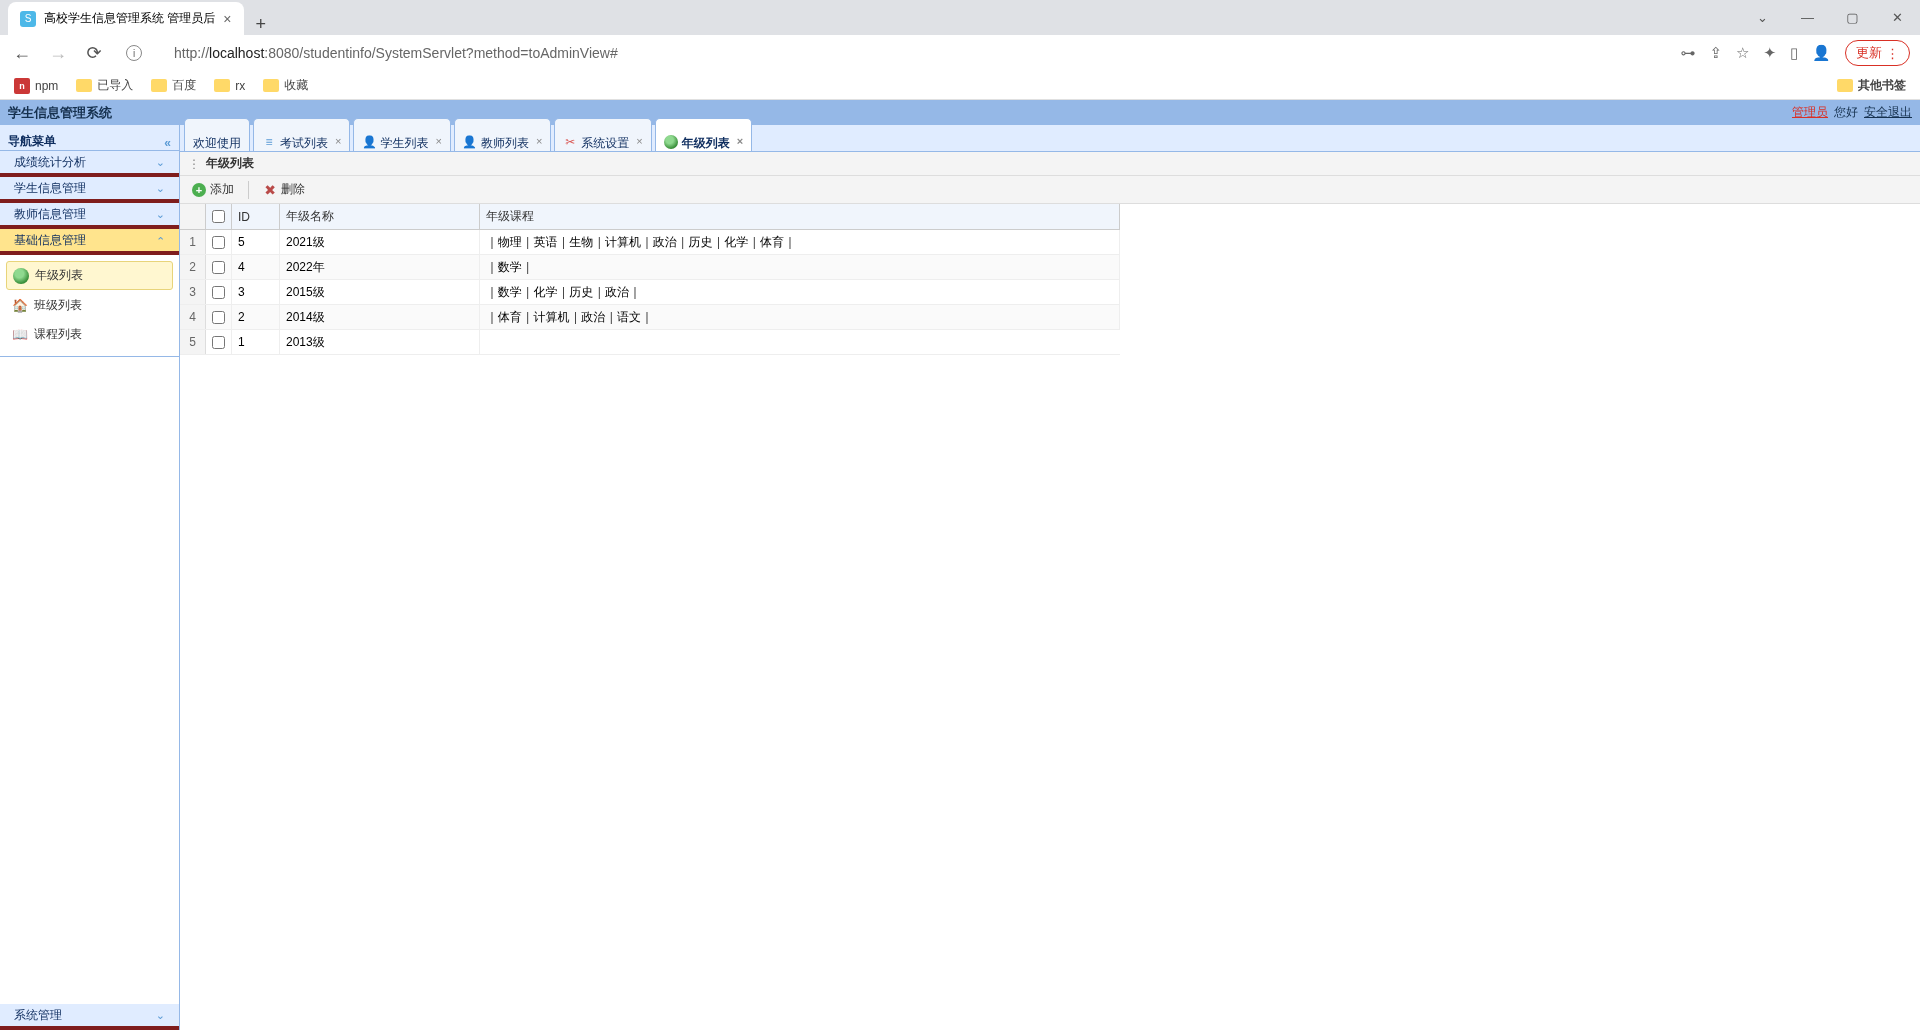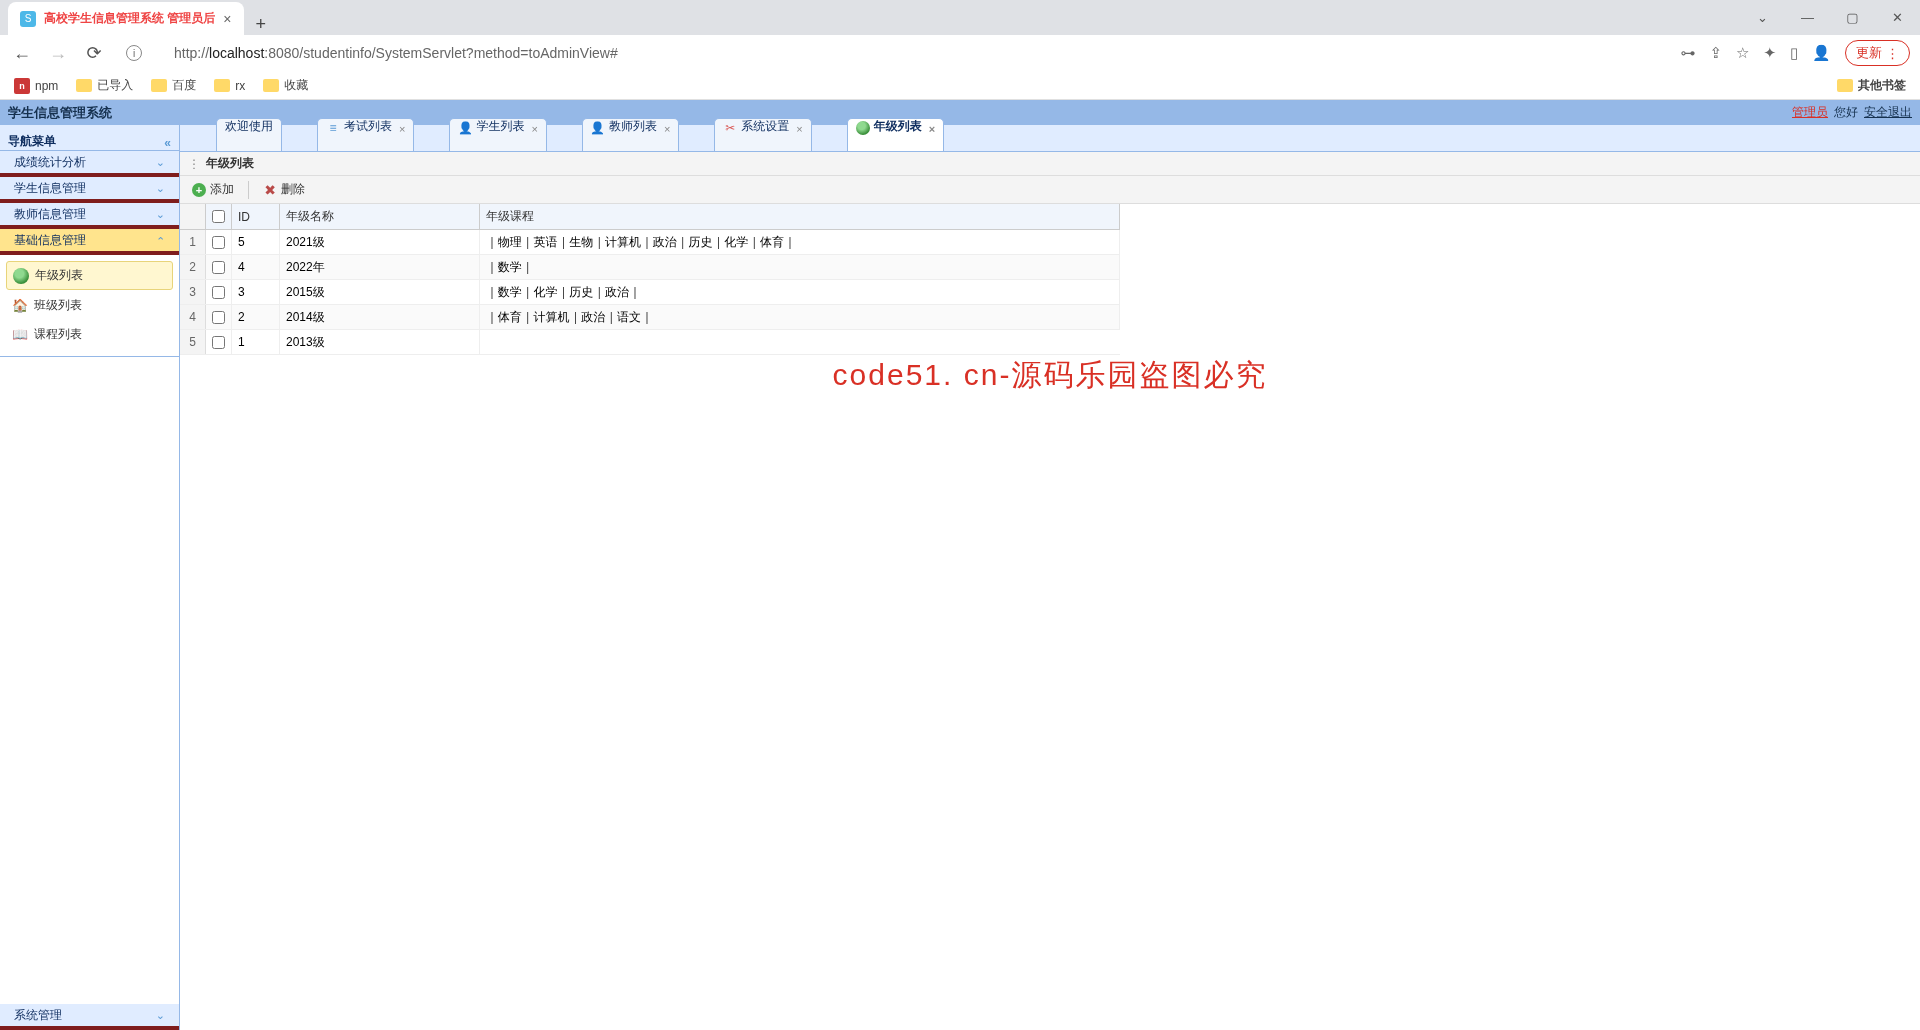--- a/index.html
+++ b/index.html
@@ -3,21 +3,21 @@
 <meta charset="utf-8">
 <style>
 * { margin: 0; padding: 0; box-sizing: border-box; }
 body { font-family: "Microsoft YaHei", Arial, sans-serif; font-size: 12px; background: #fff; overflow: hidden; }
 
 
 .browser-chrome { height: 100px; background: #fff; border-bottom: 1px solid #e0e0e0; }
 .tab-bar { height: 35px; background: #dfe1e5; display: flex; align-items: flex-end; padding-left: 8px; }
 .browser-tab { background: #fff; height: 33px; display: flex; align-items: center; padding: 0 12px; border-radius: 8px 8px 0 0; min-width: 230px; gap: 8px; }
 .browser-tab .favicon { width: 16px; height: 16px; background: #4db8e8; border-radius: 3px; display: flex; align-items: center; justify-content: center; color: #fff; font-size: 10px; }
-.browser-tab .tab-title { flex: 1; overflow: hidden; text-overflow: ellipsis; white-space: nowrap; color: #ef4444; font-weight: bold; }
+.browser-tab .tab-title { flex: 1; overflow: hidden; text-overflow: ellipsis; white-space: nowrap; color: #000000; }
 .browser-tab .tab-close { color: #666; cursor: pointer; font-size: 14px; }
 .new-tab { padding: 0 12px; color: #444; font-size: 18px; cursor: pointer; }
 .window-controls { position: absolute; right: 0; top: 0; display: flex; height: 35px; align-items: center; }
 .window-controls span { width: 45px; text-align: center; color: #555; cursor: pointer; font-size: 13px; }
 
 .address-bar { height: 36px; display: flex; align-items: center; padding: 0 10px; gap: 12px; }
 .nav-btn { color: #555; font-size: 18px; cursor: pointer; width: 24px; text-align: center; }
 .nav-btn.disabled { color: #bbb; }
 .url-bar { flex: 1; display: flex; align-items: center; gap: 8px; padding: 0 8px; height: 28px; border-radius: 14px; }
 .url-bar .info-icon { width: 16px; height: 16px; border: 1px solid #888; border-radius: 50%; display: flex; align-items: center; justify-content: center; font-size: 10px; color: #666; }
@@ -54,21 +54,21 @@
 .sub-item { display: flex; align-items: center; gap: 6px; padding: 5px 6px; cursor: pointer; color: #333; border-radius: 3px; margin-bottom: 2px; }
 .sub-item.selected { background: #fff7d0; border: 1px solid #e8d47a; }
 .sub-item .si-icon { width: 16px; height: 16px; display: flex; align-items: center; justify-content: center; font-size: 13px; }
 .spacer { flex: 1; background: #fff; }
 
 
 .content { flex: 1; display: flex; flex-direction: column; background: #fff; position: relative; }
 
 
 .tabs { height: 27px; background: #e0ecff; border-bottom: 1px solid #95b8e7; display: flex; align-items: flex-end; padding-left: 4px; gap: 3px; }
-.tab { height: 24px; background: #fff; border: 1px solid #95b8e7; border-bottom: none; border-radius: 5px 5px 0 0; display: flex; align-items: flex-end; padding: 16px 8px; gap: 4px; color: #0e2d5f; cursor: pointer; font-size: 12px; margin-left: 32px; }
+.tab { height: 24px; background: #fff; border: 1px solid #95b8e7; border-bottom: none; border-radius: 5px 5px 0 0; display: flex; align-items: flex-start; padding: 16px 8px; gap: 4px; color: #0e2d5f; cursor: pointer; font-size: 12px; }
 .tab.active { background: #fff; font-weight: bold; }
 .tab:not(.active) { background: #f0f5fc; }
 .tab .tab-close-x { color: #888; font-size: 11px; margin-left: 3px; }
 .tab-icon { width: 14px; height: 14px; display: inline-flex; align-items: center; justify-content: center; font-size: 12px; }
 
 
 .panel-title { height: 24px; background: #f4f4f4; border-bottom: 1px solid #ddd; display: flex; align-items: center; padding: 0 8px; gap: 6px; color: #333; font-weight: bold; }
 .panel-title::before { content: "⋮"; color: #888; font-weight: normal; }
 
 
@@ -327,15 +327,14 @@
             <div class="dg-cell col-rownum">5</div>
             <div class="dg-cell col-check">
               <input type="checkbox" style="">
             </div>
             <div class="dg-cell col-id">1</div>
             <div class="dg-cell col-name">2013级</div>
           </div>
         </div>
     </div>
 
-    <div class="watermark">code51. cn-源码乐园盗图必究</div>
   </div>
 </div>
 
 </body></html>

